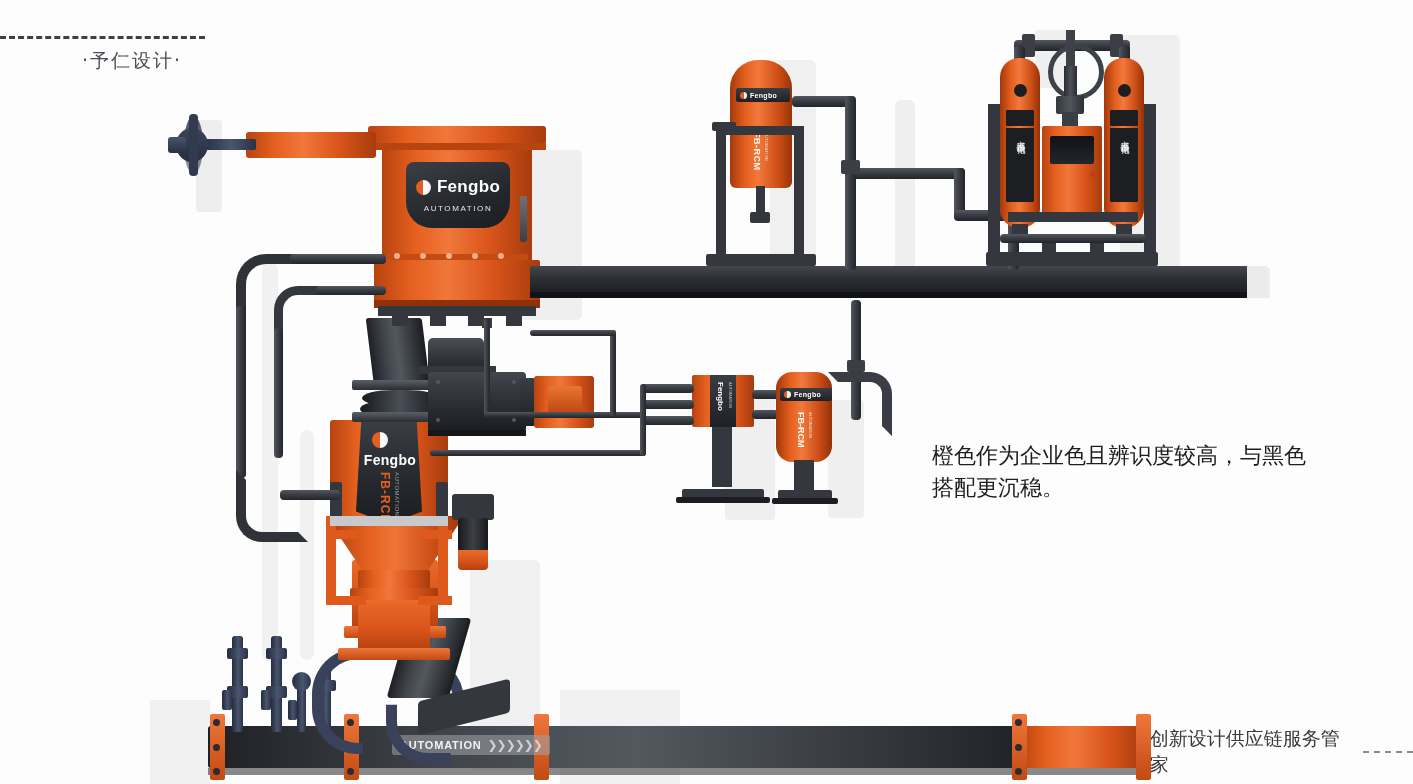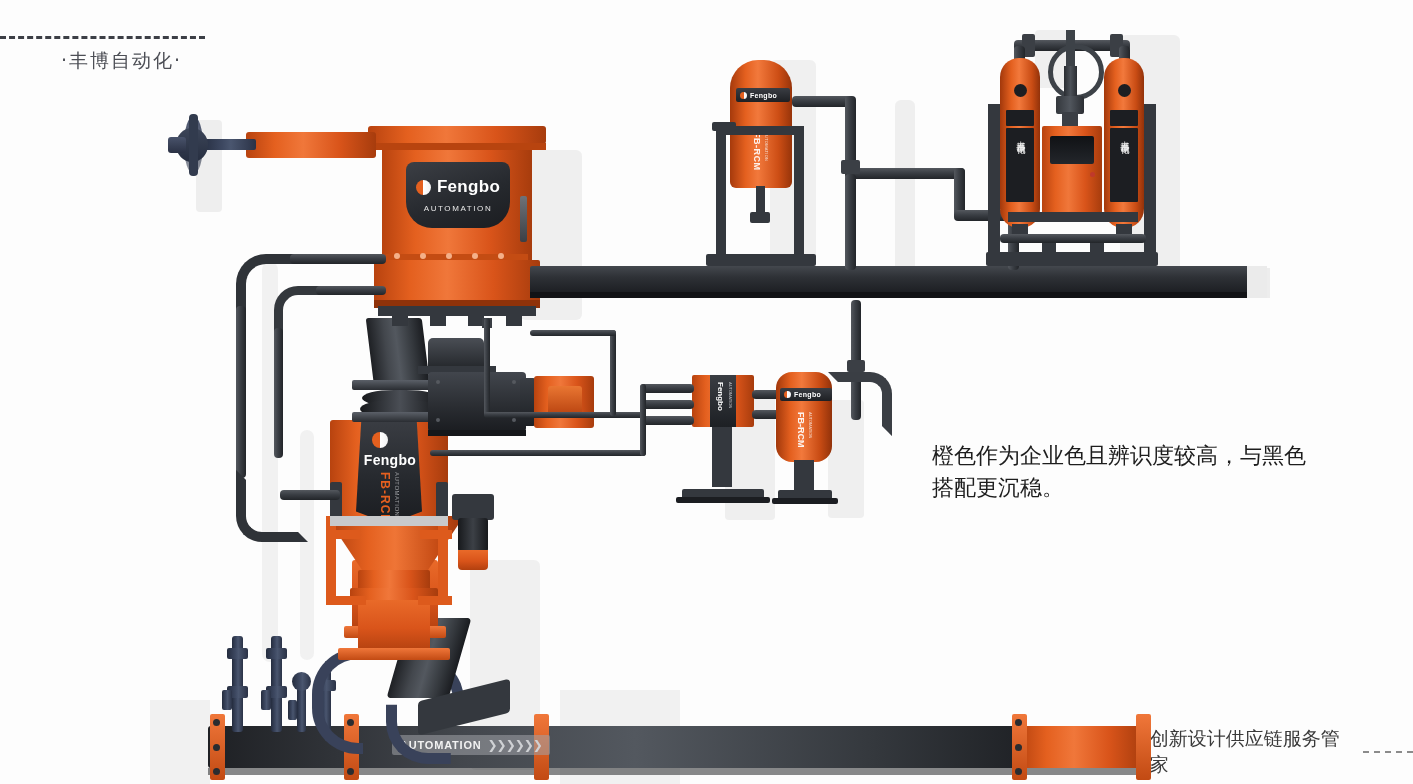--- a/index.html
+++ b/index.html
@@ -75,21 +75,21 @@
   .flange{background:linear-gradient(180deg,#f0773a,#c24a13);border-radius:2px;}
   .dflange{background:linear-gradient(180deg,#5b6068,#2a2d32);border-radius:2px;}
 </style>
 </head>
 <body>
 
 <div class="stage">
 
   <div id="title-block">
     <div id="title-dash"></div>
-    <div id="subtitle">·丰博自动化·</div>
+    <div id="subtitle">·予仁设计·</div>
   </div>
 
   <div id="footer">
     <div class="yren-mark">
       <i class="b1"></i>
         <i class="b2"></i>
         <i class="b3"></i>
     </div>
     <div class="yren-txt">
       <div class="yren-cn">予仁设计</div>

